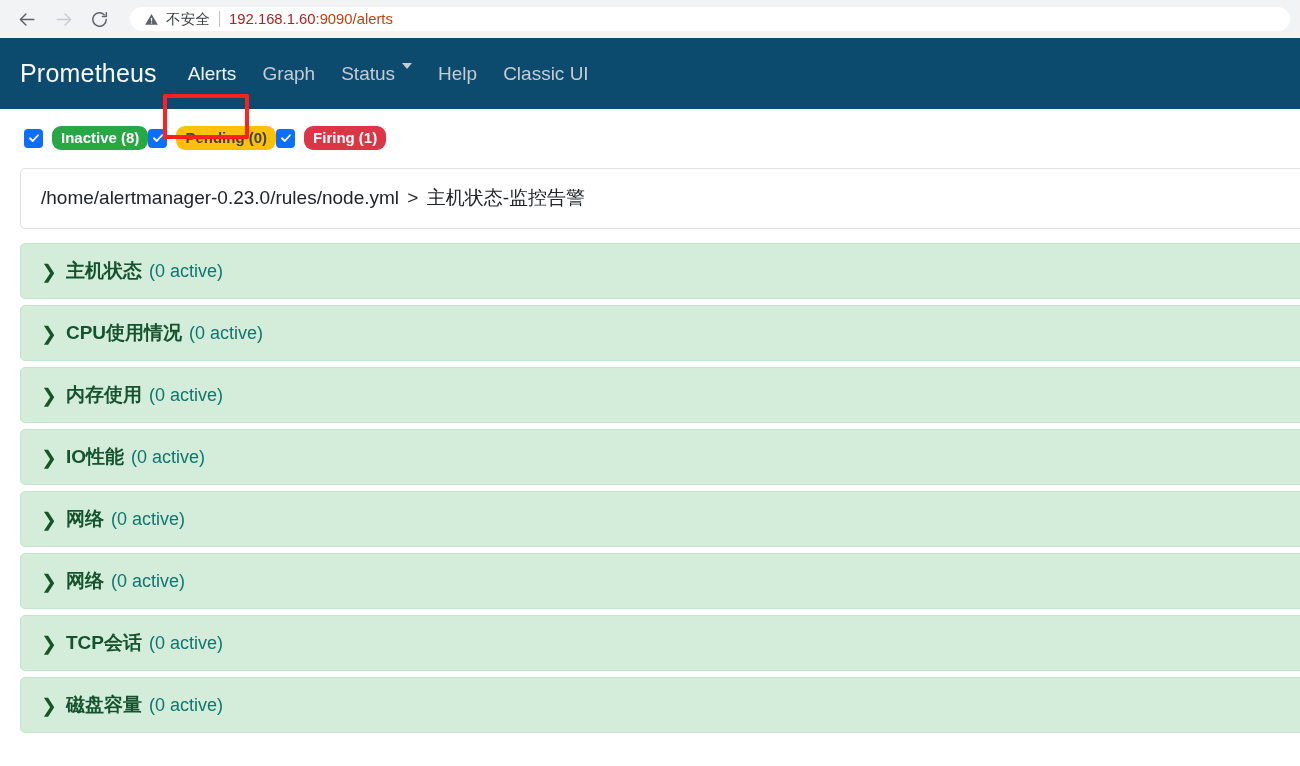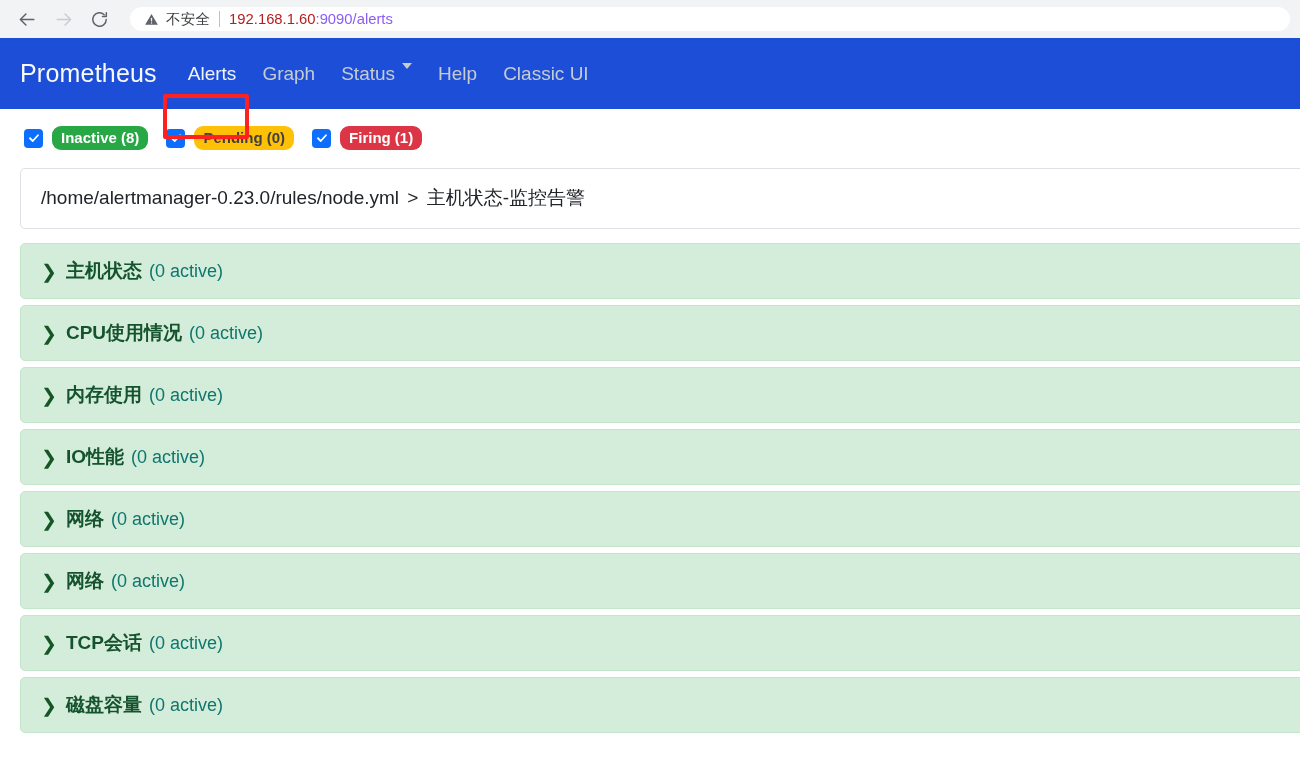--- a/index.html
+++ b/index.html
@@ -46,25 +46,25 @@
   .not-secure { color: #3c4043; font-size: 14.5px; letter-spacing: .2px; }
   .omni-sep {
     display: inline-block;
     width: 1px; height: 16px;
     background: #bdc1c6;
     margin: 0 9px;
     vertical-align: middle;
   }
   .url { color: #202124; font-size: 14.8px; }
   .url .host { color: #b91c1c; }
-  .url .dim { color: #8b5cf6; }
+  .url .dim { color: #c2410c; }
 
   
   .pnav {
-    background: #1d4ed8;
+    background: #0c4a6e;
     height: 71px;
     display: flex;
     align-items: center;
     padding-left: 20px;
     position: relative;
   }
   .brand {
     color: #f8f9fa;
     font-size: 25px;
     letter-spacing: .2px;
@@ -97,21 +97,20 @@
     width: 86px;
     height: 45px;
     border: 4px solid #ff2020;
     border-radius: 2px;
     pointer-events: none;
   }
 
   
   .filters {
     display: flex;
-    gap: 18px;
     padding: 17px 0 0 24px;
   }
   .filter-item { display: flex; align-items: center; gap: 9px; }
   .cbox {
     width: 19px; height: 19px;
     background: #0d6efd;
     border-radius: 4px;
     display: flex; align-items: center; justify-content: center;
     flex: none;
   }

